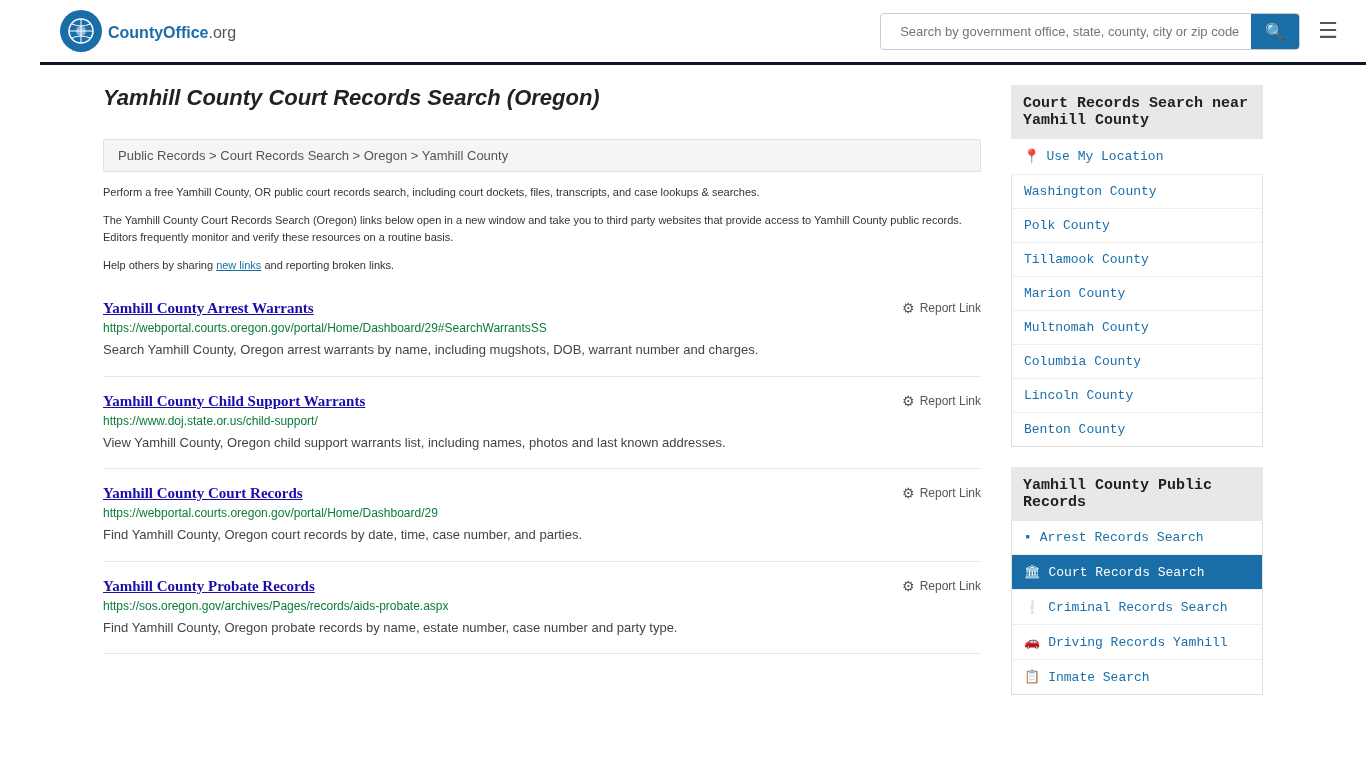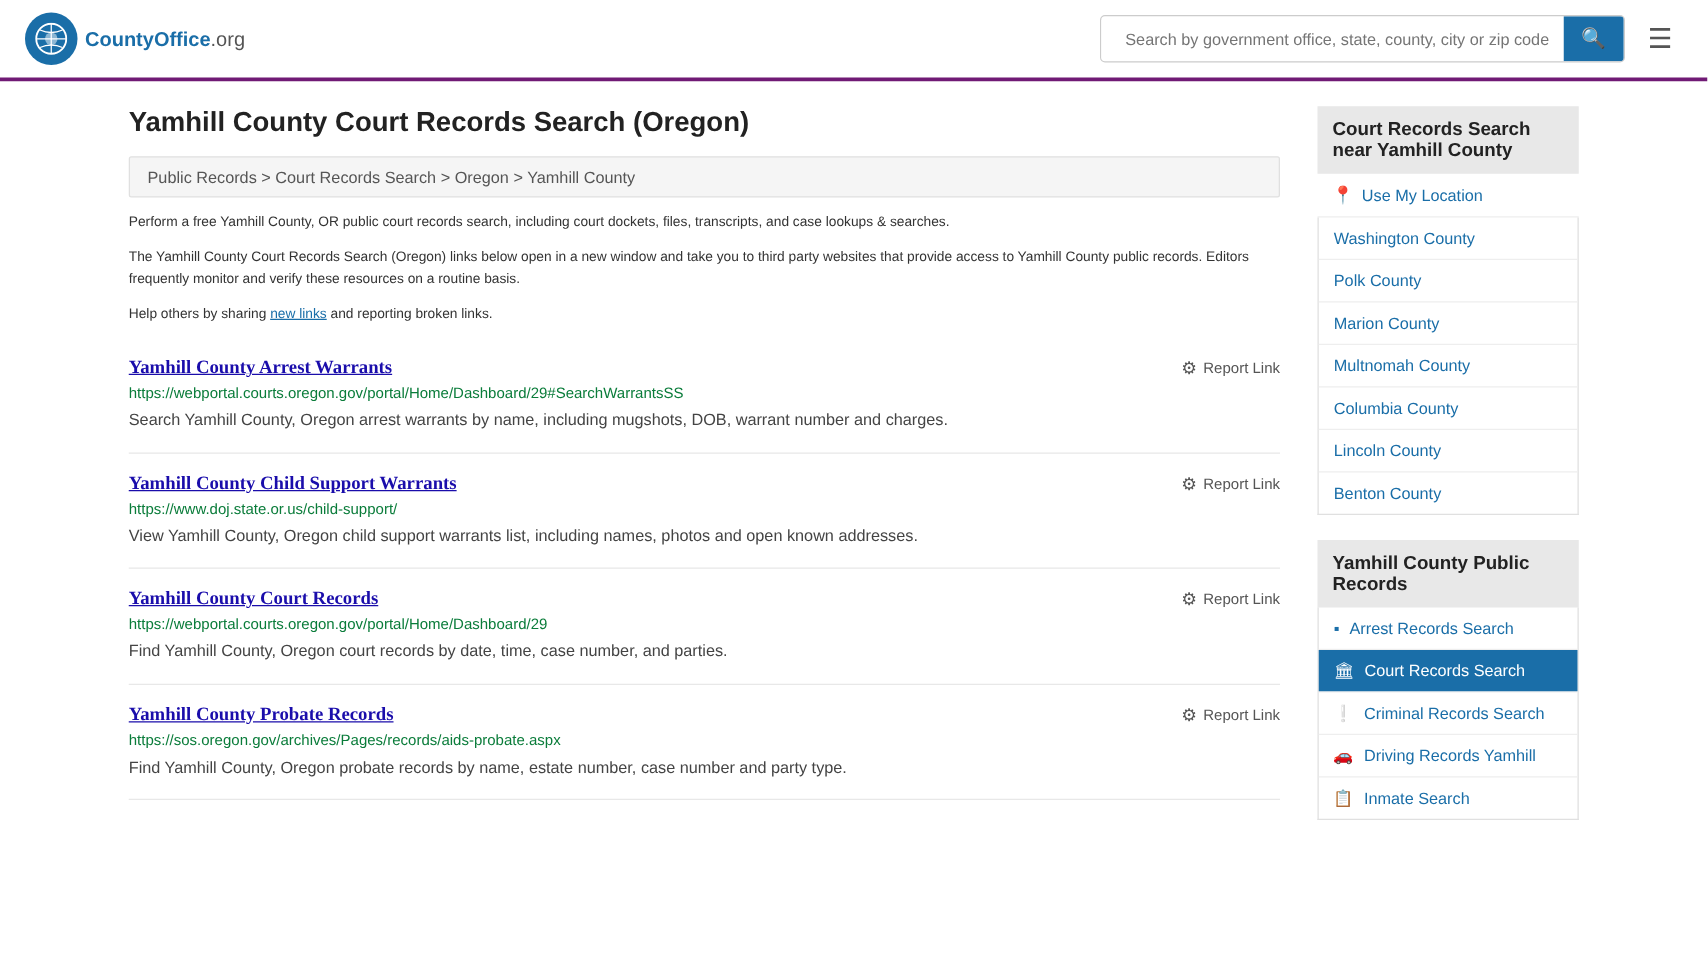--- a/index.html
+++ b/index.html
@@ -1,25 +1,26 @@
 <!DOCTYPE html>
 <html><head>
   <meta charset="utf-8">
   <style>
     * { box-sizing: border-box; margin: 0; padding: 0; }
     body { font-family: Arial, sans-serif; font-size: 14px; color: #333; background: #fff; }
 
     
     .header {
       background: #fff;
-      border-bottom: 3px solid #701a75;
+      border-bottom: 3px solid #0f172a;
       padding: 10px 20px;
       display: flex;
       align-items: center;
       justify-content: space-between;
+      margin-left: 40px;
     }
     .logo-area {
       display: flex;
       align-items: center;
       gap: 6px;
     }
     .logo-circle {
       width: 42px;
       height: 42px;
       border-radius: 50%;
@@ -78,30 +79,32 @@
       max-width: 1200px;
       margin: 0 auto;
       padding: 20px 20px;
       display: flex;
       gap: 30px;
     }
     .main-content {
       flex: 1;
     }
     .sidebar {
-      width: 209px;
+      width: 252px;
       flex-shrink: 0;
+      font-family: Liberation Mono, monospace;
     }
 
     
     .page-title {
       font-size: 22px;
       font-weight: bold;
       color: #222;
-      margin-bottom: 14px;
+      margin-bottom: 28px;
+      font-style: italic;
     }
 
     
     .breadcrumb {
       background: #f5f5f5;
       border: 1px solid #e0e0e0;
       padding: 8px 14px;
       font-size: 13px;
       color: #555;
       margin-bottom: 12px;
@@ -274,21 +277,21 @@
   </div>
         <div class="result-item">
     <div class="result-item-header">
       <span class="result-title">Yamhill County Child Support Warrants</span>
       <span class="report-link">
         <span class="report-icon">⚙</span>
         Report Link
       </span>
     </div>
     <div class="result-url">https://www.doj.state.or.us/child-support/</div>
-    <div class="result-desc">View Yamhill County, Oregon child support warrants list, including names, photos and open known addresses.</div>
+    <div class="result-desc">View Yamhill County, Oregon child support warrants list, including names, photos and last known addresses.</div>
   </div>
         <div class="result-item">
     <div class="result-item-header">
       <span class="result-title">Yamhill County Court Records</span>
       <span class="report-link">
         <span class="report-icon">⚙</span>
         Report Link
       </span>
     </div>
     <div class="result-url">https://webportal.courts.oregon.gov/portal/Home/Dashboard/29</div>
@@ -318,20 +321,23 @@
         <span>Use My Location</span>
       </div>
       <ul class="sidebar-list" id="nearby-list">
           <li>
             <a href="#">Washington County</a>
           </li>
           <li>
             <a href="#">Polk County</a>
           </li>
           <li>
+            <a href="#">Tillamook County</a>
+          </li>
+          <li>
             <a href="#">Marion County</a>
           </li>
           <li>
             <a href="#">Multnomah County</a>
           </li>
           <li>
             <a href="#">Columbia County</a>
           </li>
           <li>
             <a href="#">Lincoln County</a>

